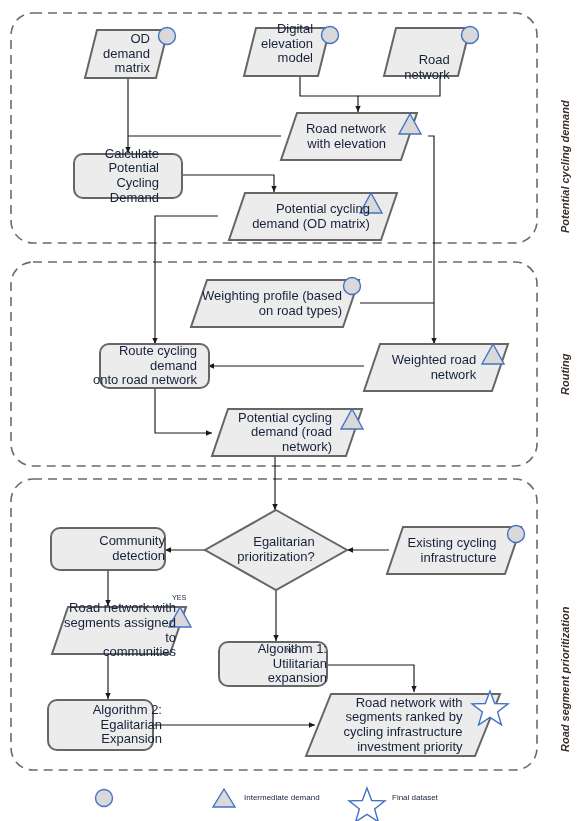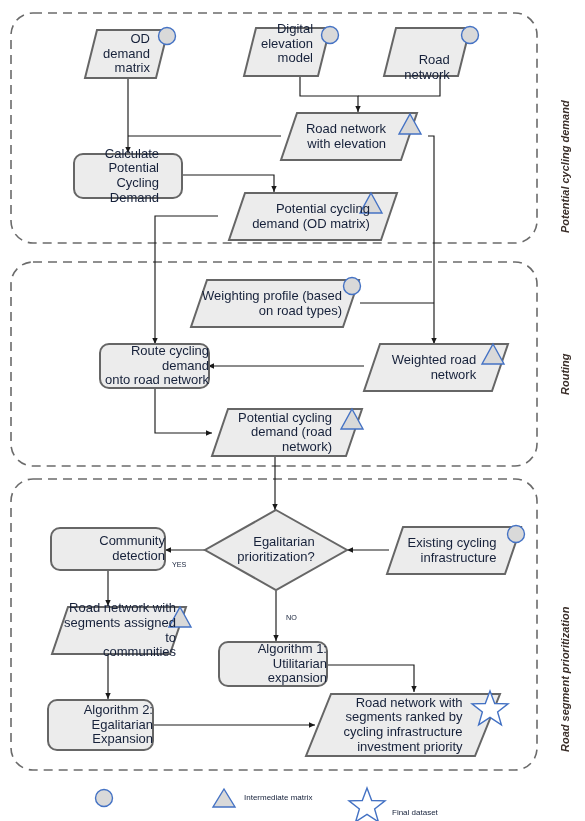--- a/index.html
+++ b/index.html
@@ -3,21 +3,21 @@
 <meta charset="utf-8">
 <style>
   html,body{margin:0;padding:0;background:#ffffff;}
   body{width:585px;height:821px;position:relative;overflow:hidden;
        font-family:"Liberation Sans","DejaVu Sans",sans-serif;color:#1a1a2e;}
   #stage{position:absolute;left:0;top:0;width:585px;height:821px;}
   svg.layer{position:absolute;left:0;top:0;width:585px;height:821px;}
   .nodelabel{position:absolute;display:flex;align-items:center;justify-content:center;
              text-align:right;line-height:1.12;font-size:13px;color:#16213a;
              pointer-events:none;white-space:pre-line;}
-  .edgelabel{position:absolute;font-size:7.2px;color:#16213a;}
+  .edgelabel{position:absolute;font-size:7.2px;color:#16213a;margin-top:33px;}
   .swimlabel{position:absolute;font-size:11px;font-style:italic;font-weight:bold;
              color:#3b2f2a;transform-origin:left top;transform:rotate(-90deg);
              white-space:nowrap;}
   .legtext{position:absolute;font-size:8px;color:#16213a;}
 </style>
 </head>
 <body>
 
 <div id="stage">
 
@@ -161,47 +161,47 @@
 with elevation</div>
   <div class="nodelabel" style="left:74px;top:154px;width:85px;height:44px;">Calculate Potential
 Cycling Demand</div>
   <div class="nodelabel" style="left:237px;top:193px;width:148px;height:47px;">Potential cycling
 demand (OD matrix)</div>
 
   <div class="nodelabel" style="left:197px;top:280px;width:150px;height:47px;">Weighting profile (based
 on road types)</div>
   <div class="nodelabel" style="left:370px;top:344px;width:128px;height:47px;">Weighted road
 network</div>
-  <div class="nodelabel" style="left:100px;top:344px;width:109px;height:44px;">Route cycling demand
+  <div class="nodelabel" style="left:88px;top:344px;width:109px;height:44px;">Route cycling demand
 onto road network</div>
   <div class="nodelabel" style="left:218px;top:409px;width:134px;height:47px;">Potential cycling
 demand (road
 network)</div>
 
   <div class="nodelabel" style="left:231px;top:530px;width:90px;height:40px;">Egalitarian
 prioritization?</div>
   <div class="nodelabel" style="left:393px;top:527px;width:118px;height:47px;">Existing cycling
 infrastructure</div>
   <div class="nodelabel" style="left:51px;top:528px;width:114px;height:42px;">Community detection</div>
   <div class="nodelabel" style="left:58px;top:607px;width:118px;height:47px;">Road network with
 segments assigned to
 communities</div>
   <div class="nodelabel" style="left:219px;top:642px;width:108px;height:44px;">Algorithm 1: Utilitarian
 expansion</div>
-  <div class="nodelabel" style="left:48px;top:700px;width:105px;height:50px;">Algorithm 2:
+  <div class="nodelabel" style="left:48px;top:700px;width:105px;height:50px;padding-left:9px;">Algorithm 2:
 Egalitarian Expansion</div>
   <div class="nodelabel" style="left:322px;top:694px;width:162px;height:62px;">Road network with
 segments ranked by
 cycling infrastructure
 investment priority</div>
 
   <div class="edgelabel" style="left:172px;top:560px;">YES</div>
   <div class="edgelabel" style="left:286px;top:613px;">NO</div>
 
   <div class="swimlabel" style="left:559px;top:233px;">Potential cycling demand</div>
   <div class="swimlabel" style="left:559px;top:395px;">Routing</div>
   <div class="swimlabel" style="left:559px;top:752px;">Road segment prioritization</div>
 
   <div class="legtext" style="left:120px;top:793px;margin-top:40px;">External dataset</div>
-  <div class="legtext" style="left:244px;top:793px;">Intermediate matrix</div>
-  <div class="legtext" style="left:392px;top:793px;margin-top:15px;">Final dataset</div>
+  <div class="legtext" style="left:244px;top:793px;">Intermediate demand</div>
+  <div class="legtext" style="left:392px;top:793px;">Final dataset</div>
 
 </div>
 
 </body></html>

